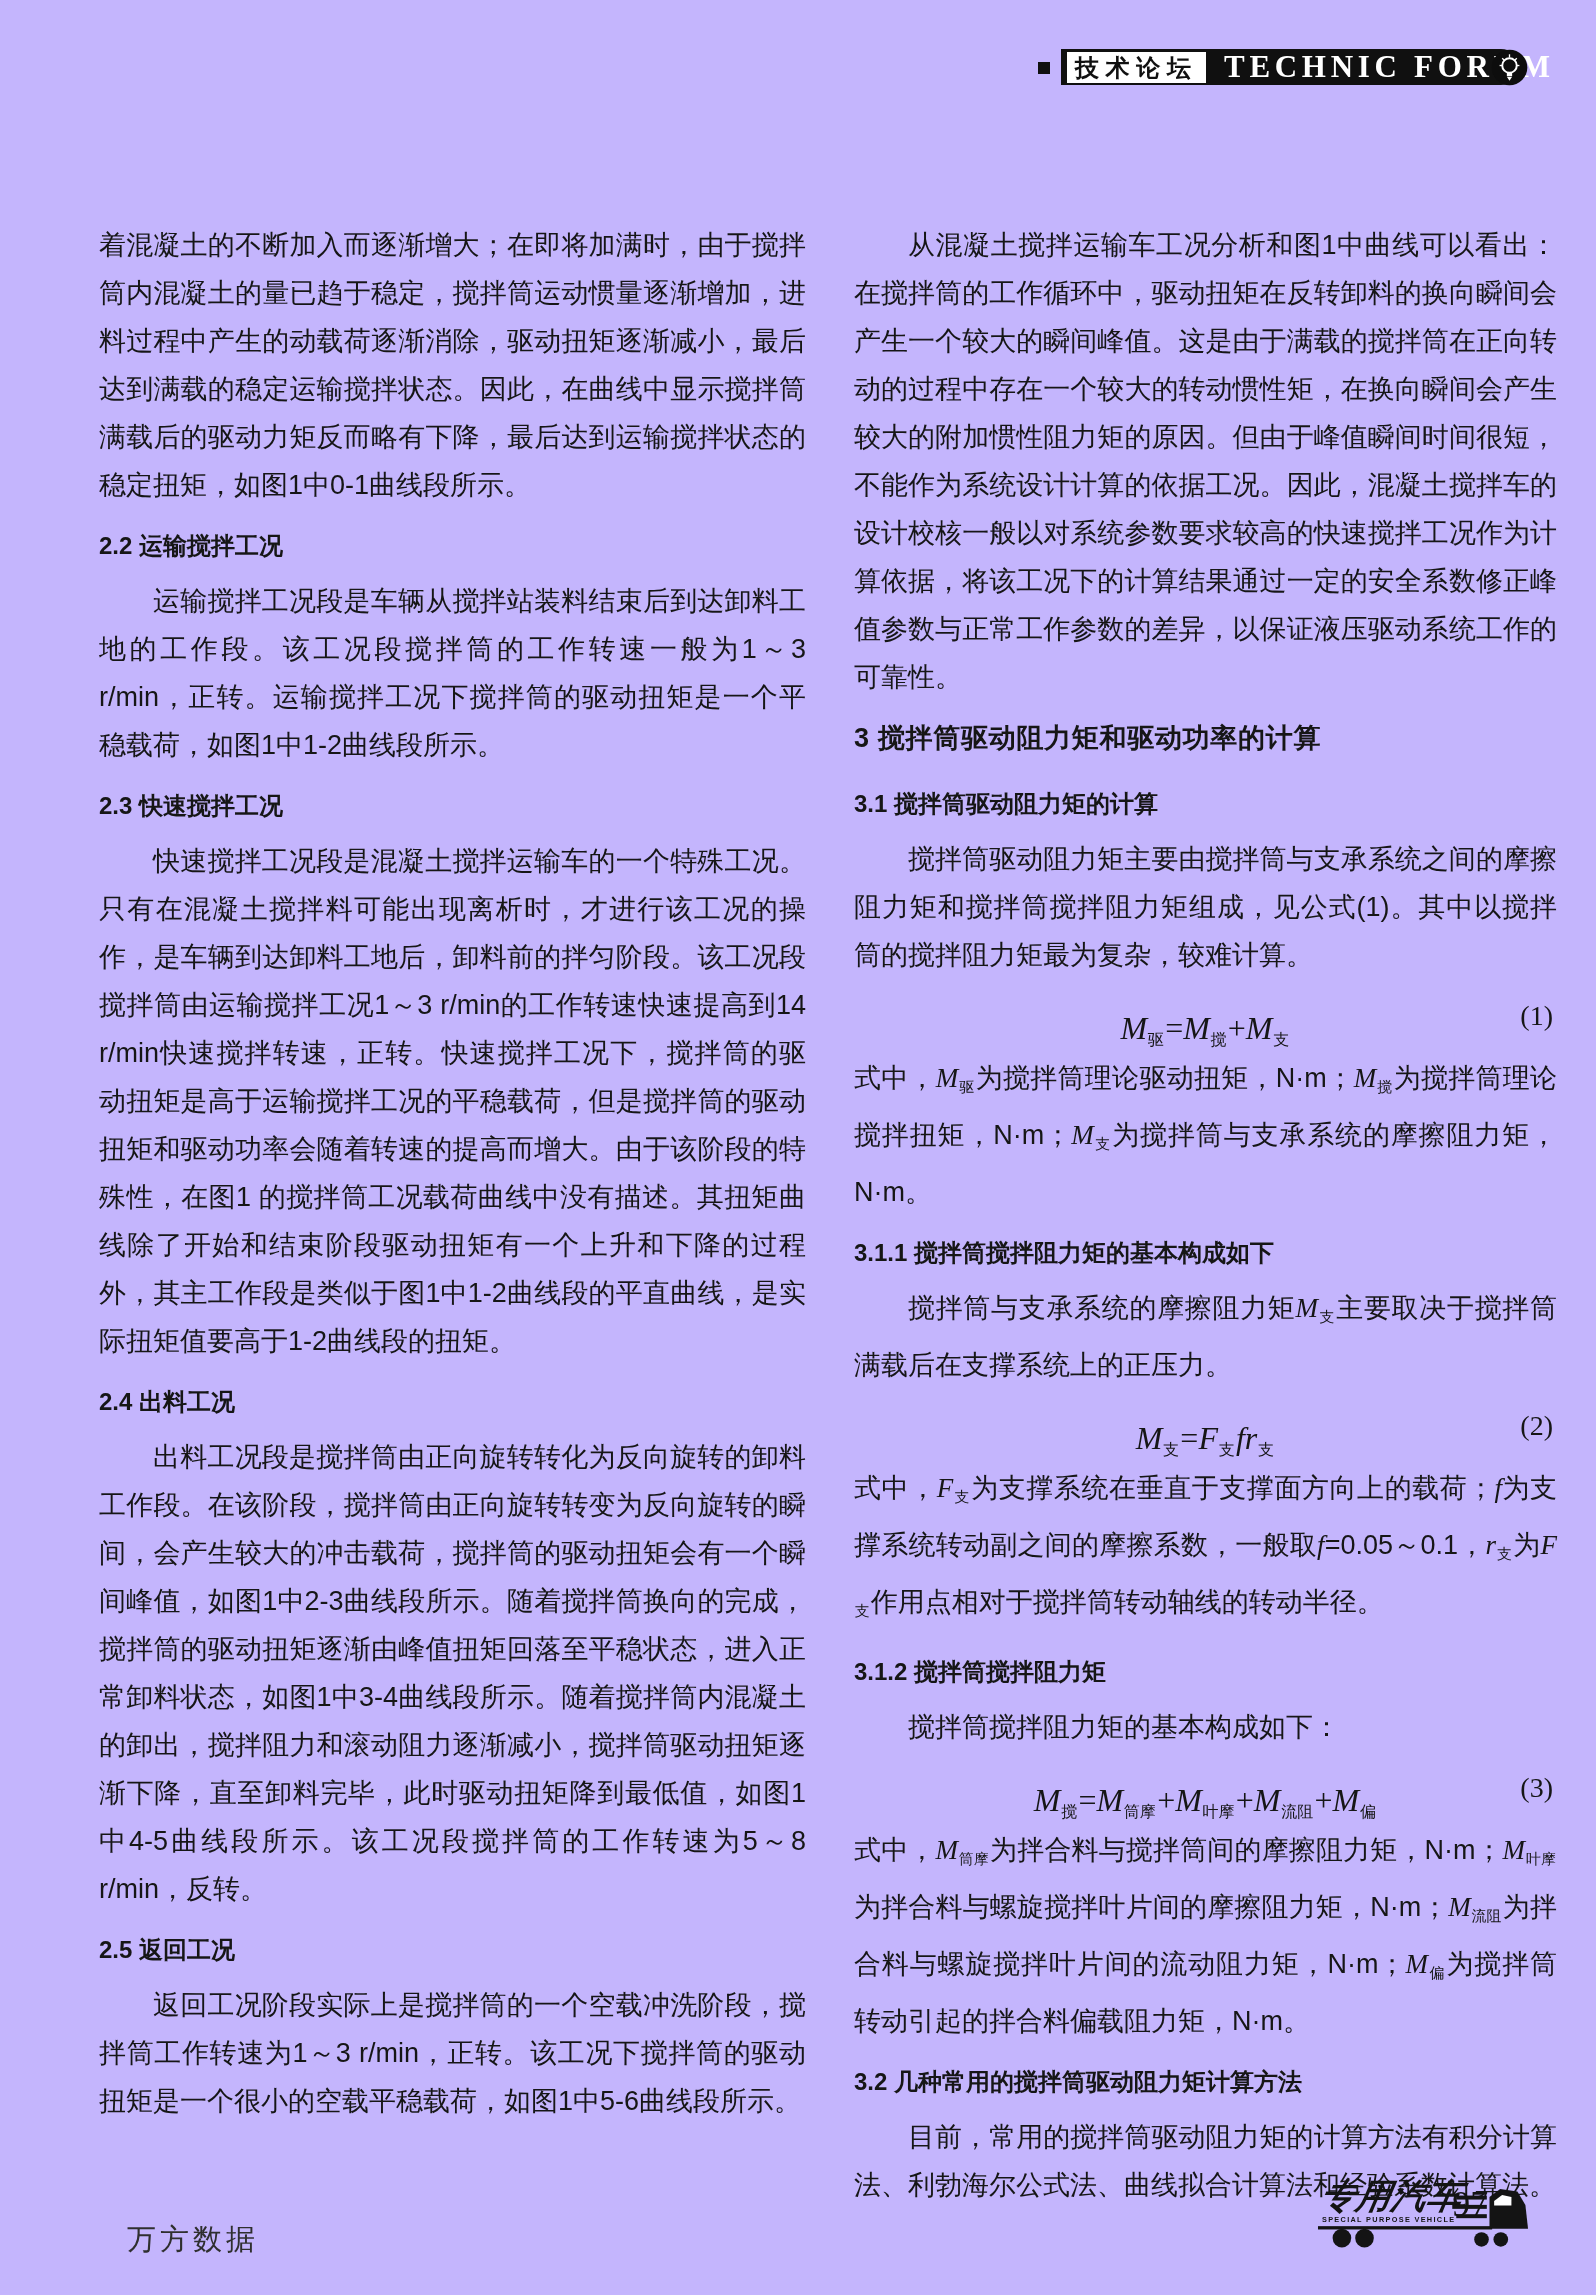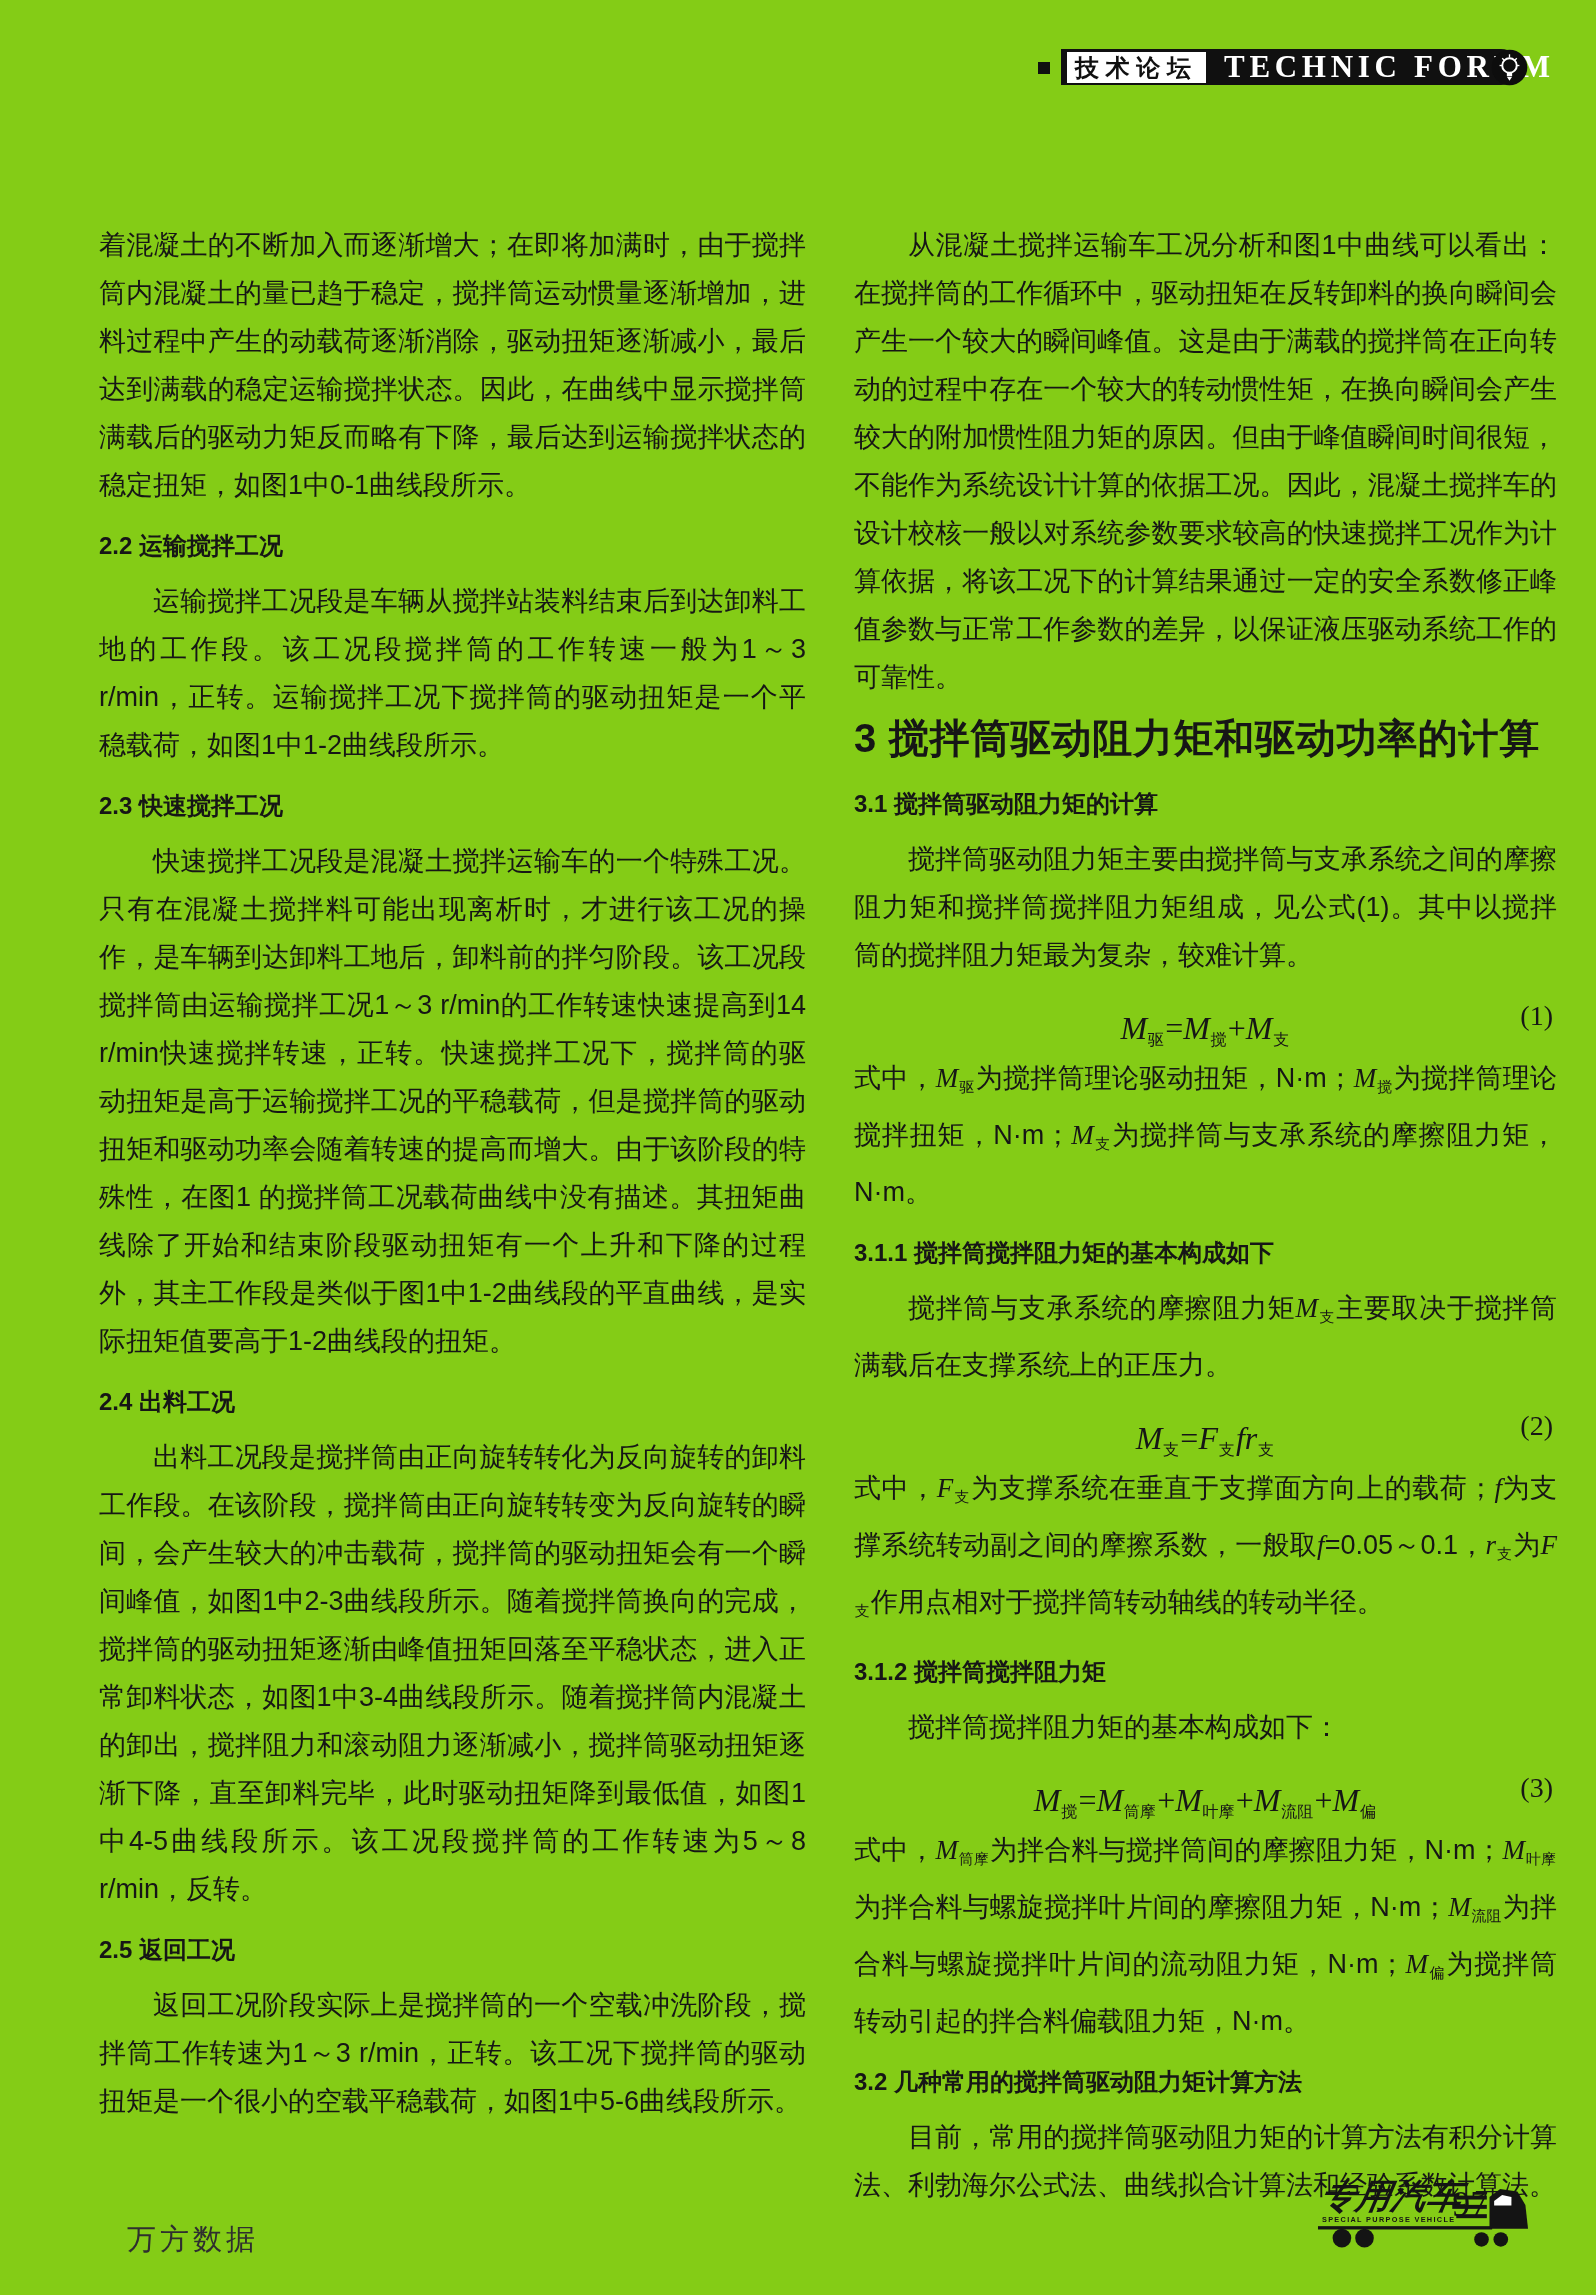--- a/index.html
+++ b/index.html
@@ -1,19 +1,19 @@
 <!DOCTYPE html>
 <html style="font-size:10.7px"><head>
 <meta charset="utf-8">
 <style>
   html,body{margin:0;padding:0;background:#e8e8e8;}
   .page{
     position:relative;
     width:1596px;height:2295px;
-    background:#84cc16;
+    background:#c4b5fd;
     font-family:"Liberation Sans", sans-serif;
     color:#161616;
     overflow:hidden;
   }
   
   .banner{position:absolute;left:1038px;top:49px;width:520px;height:40px;}
   .banner-square{position:absolute;left:0;top:12.7px;width:12px;height:12px;background:#101010;}
   .banner-band{
     position:absolute;left:22.6px;top:0;width:458px;height:36px;
     background:#101010;border-radius:0 18px 18px 0;
@@ -34,21 +34,21 @@
   .col-left{left:99px;width:707px;}
   .col-right{left:854px;width:703px;}
   .para{
     font-size:27px;line-height:48px;text-align:justify;margin:0;color:#161616;
   }
   .indent{text-indent:2em;}
   .h-sub{
     font-size:24px;font-weight:700;line-height:52px;margin:10.7px 0 5.3px;
   }
   .h-main{
-    font-size:40px;font-weight:700;line-height:57px;margin:9.3px 0 2.7px;letter-spacing:0.7px;
+    font-size:27px;font-weight:700;line-height:57px;margin:9.3px 0 2.7px;letter-spacing:0.7px;
   }
   .var{font-family:"Liberation Serif", serif;font-style:italic;}
   .csub{
     font-family:"Liberation Sans", sans-serif;font-style:normal;
     font-size:0.55em;vertical-align:-0.35em;margin:0 1.3px 0 0.7px;
   }
   .equation{
     position:relative;height:69px;display:flex;align-items:flex-end;justify-content:center;
     font-family:"Liberation Serif", serif;font-size:32px;margin:2.7px 0;
   }

